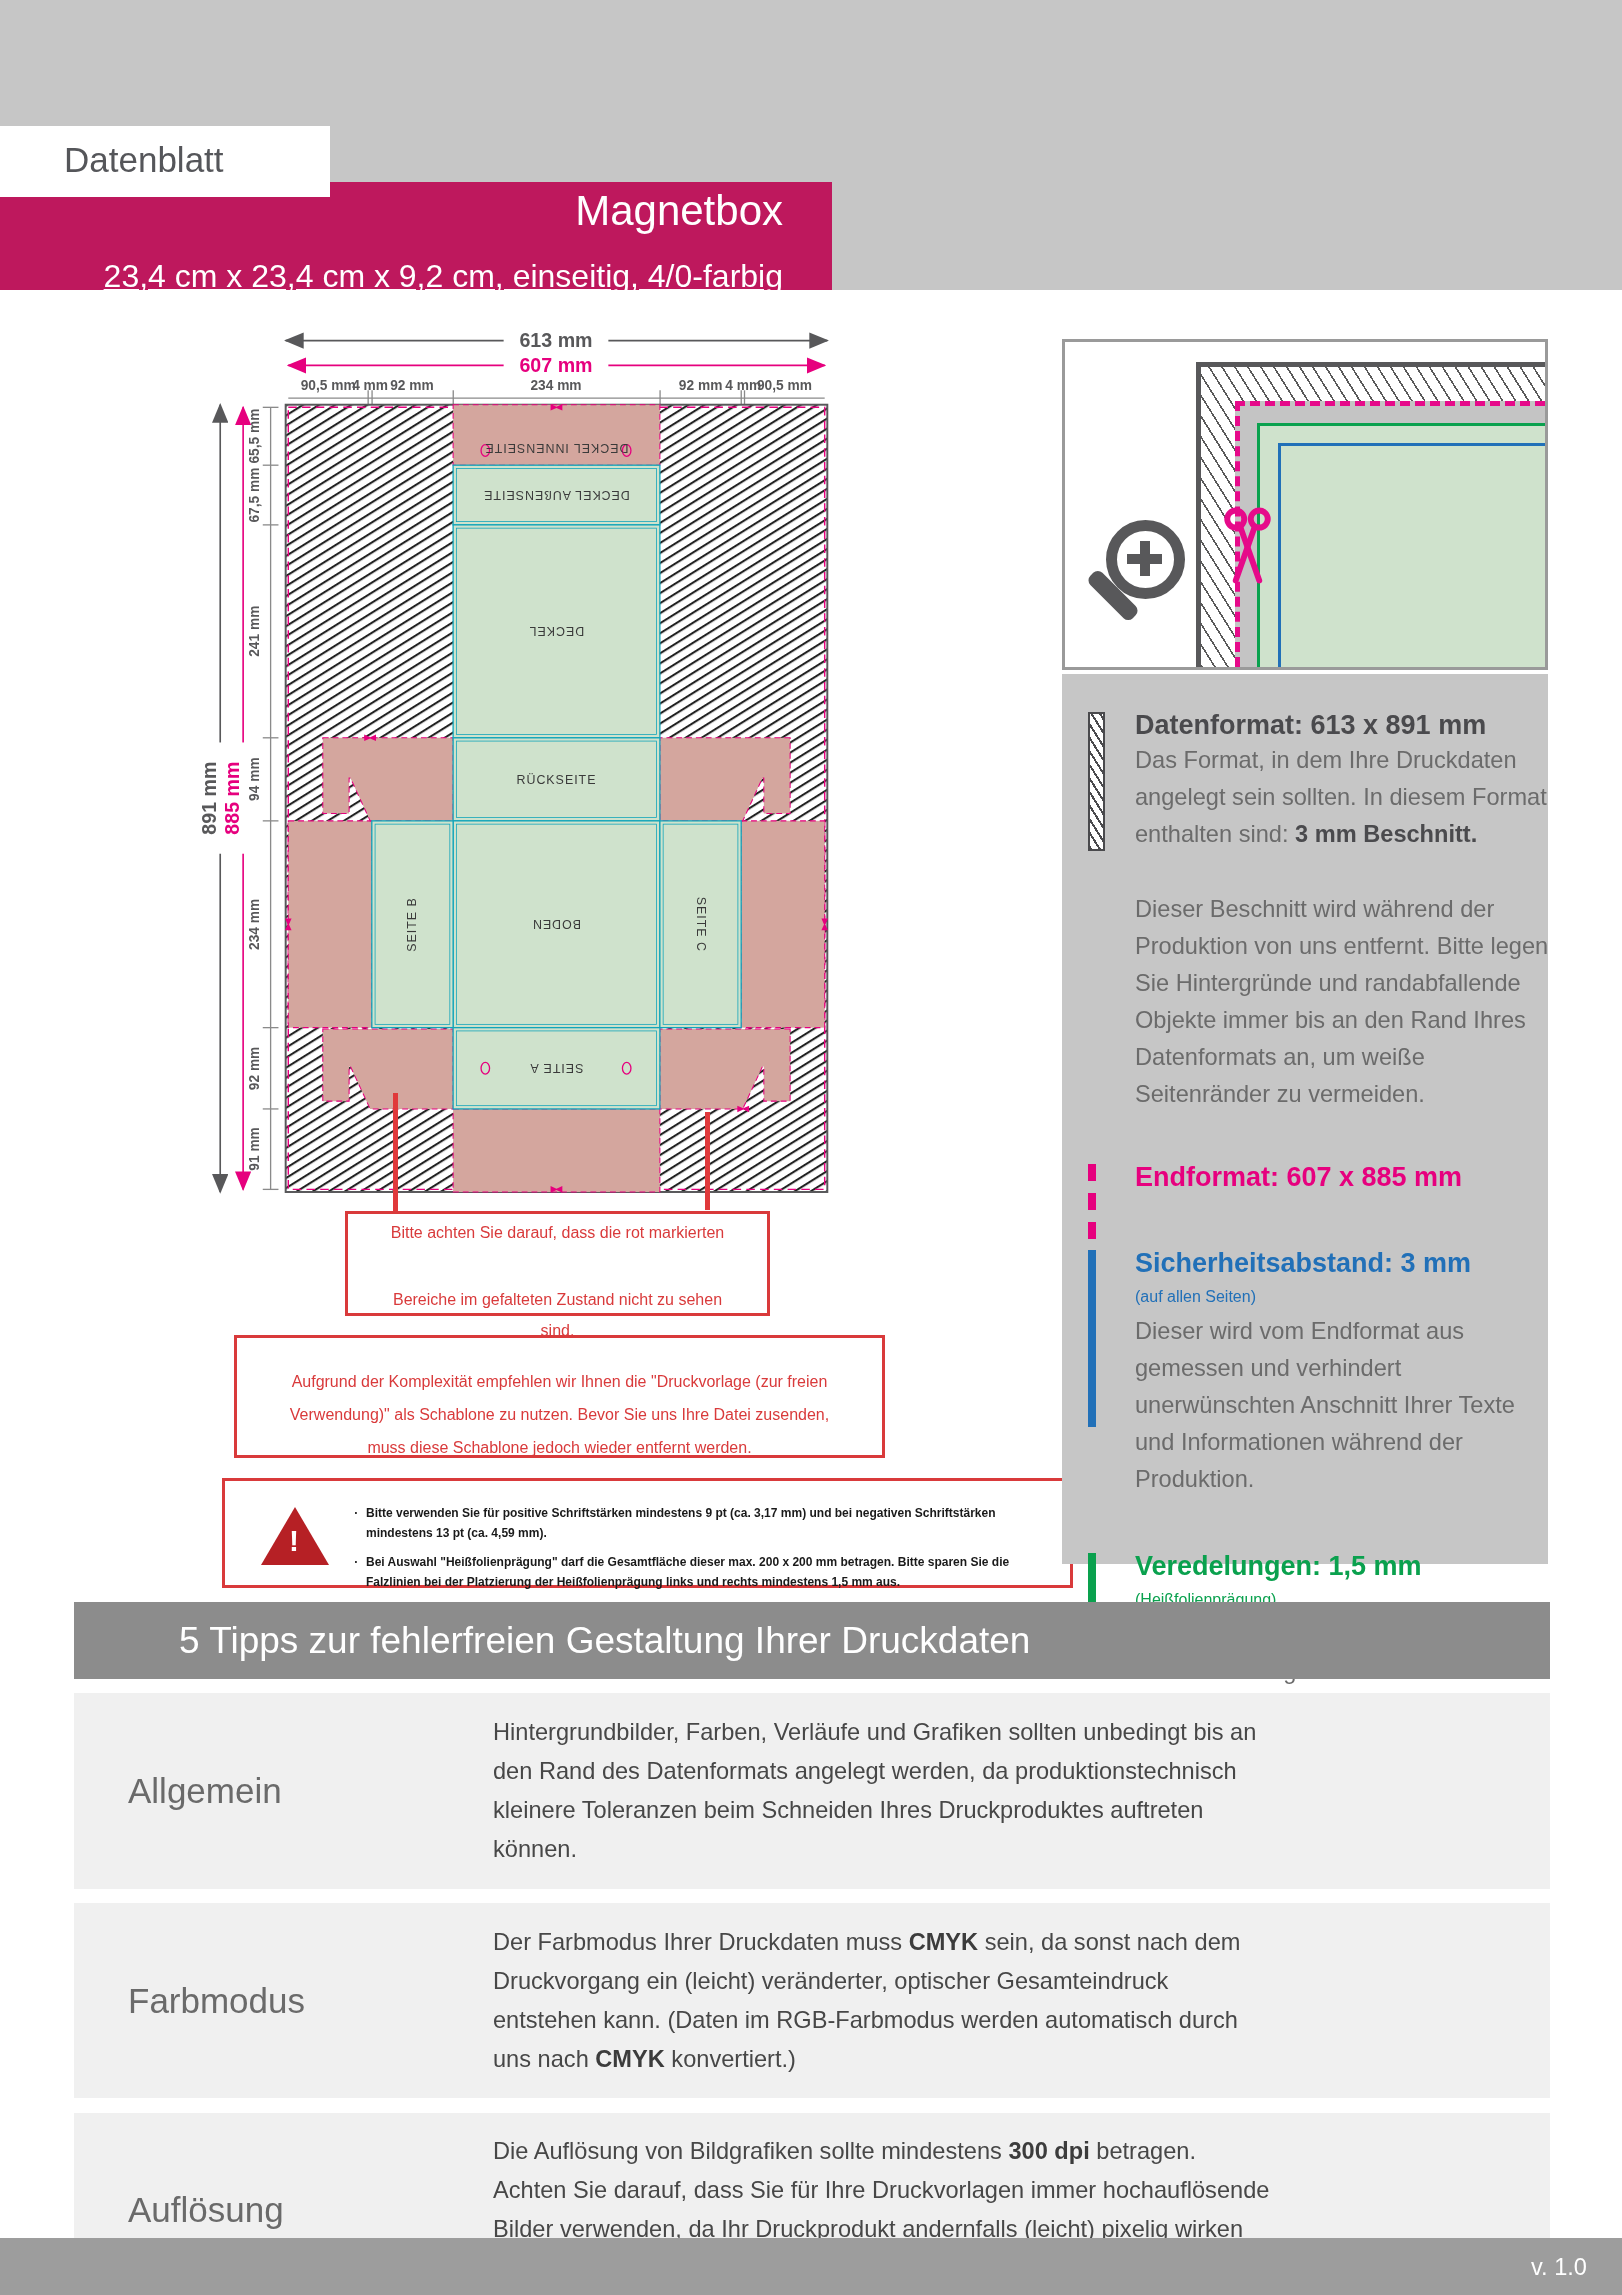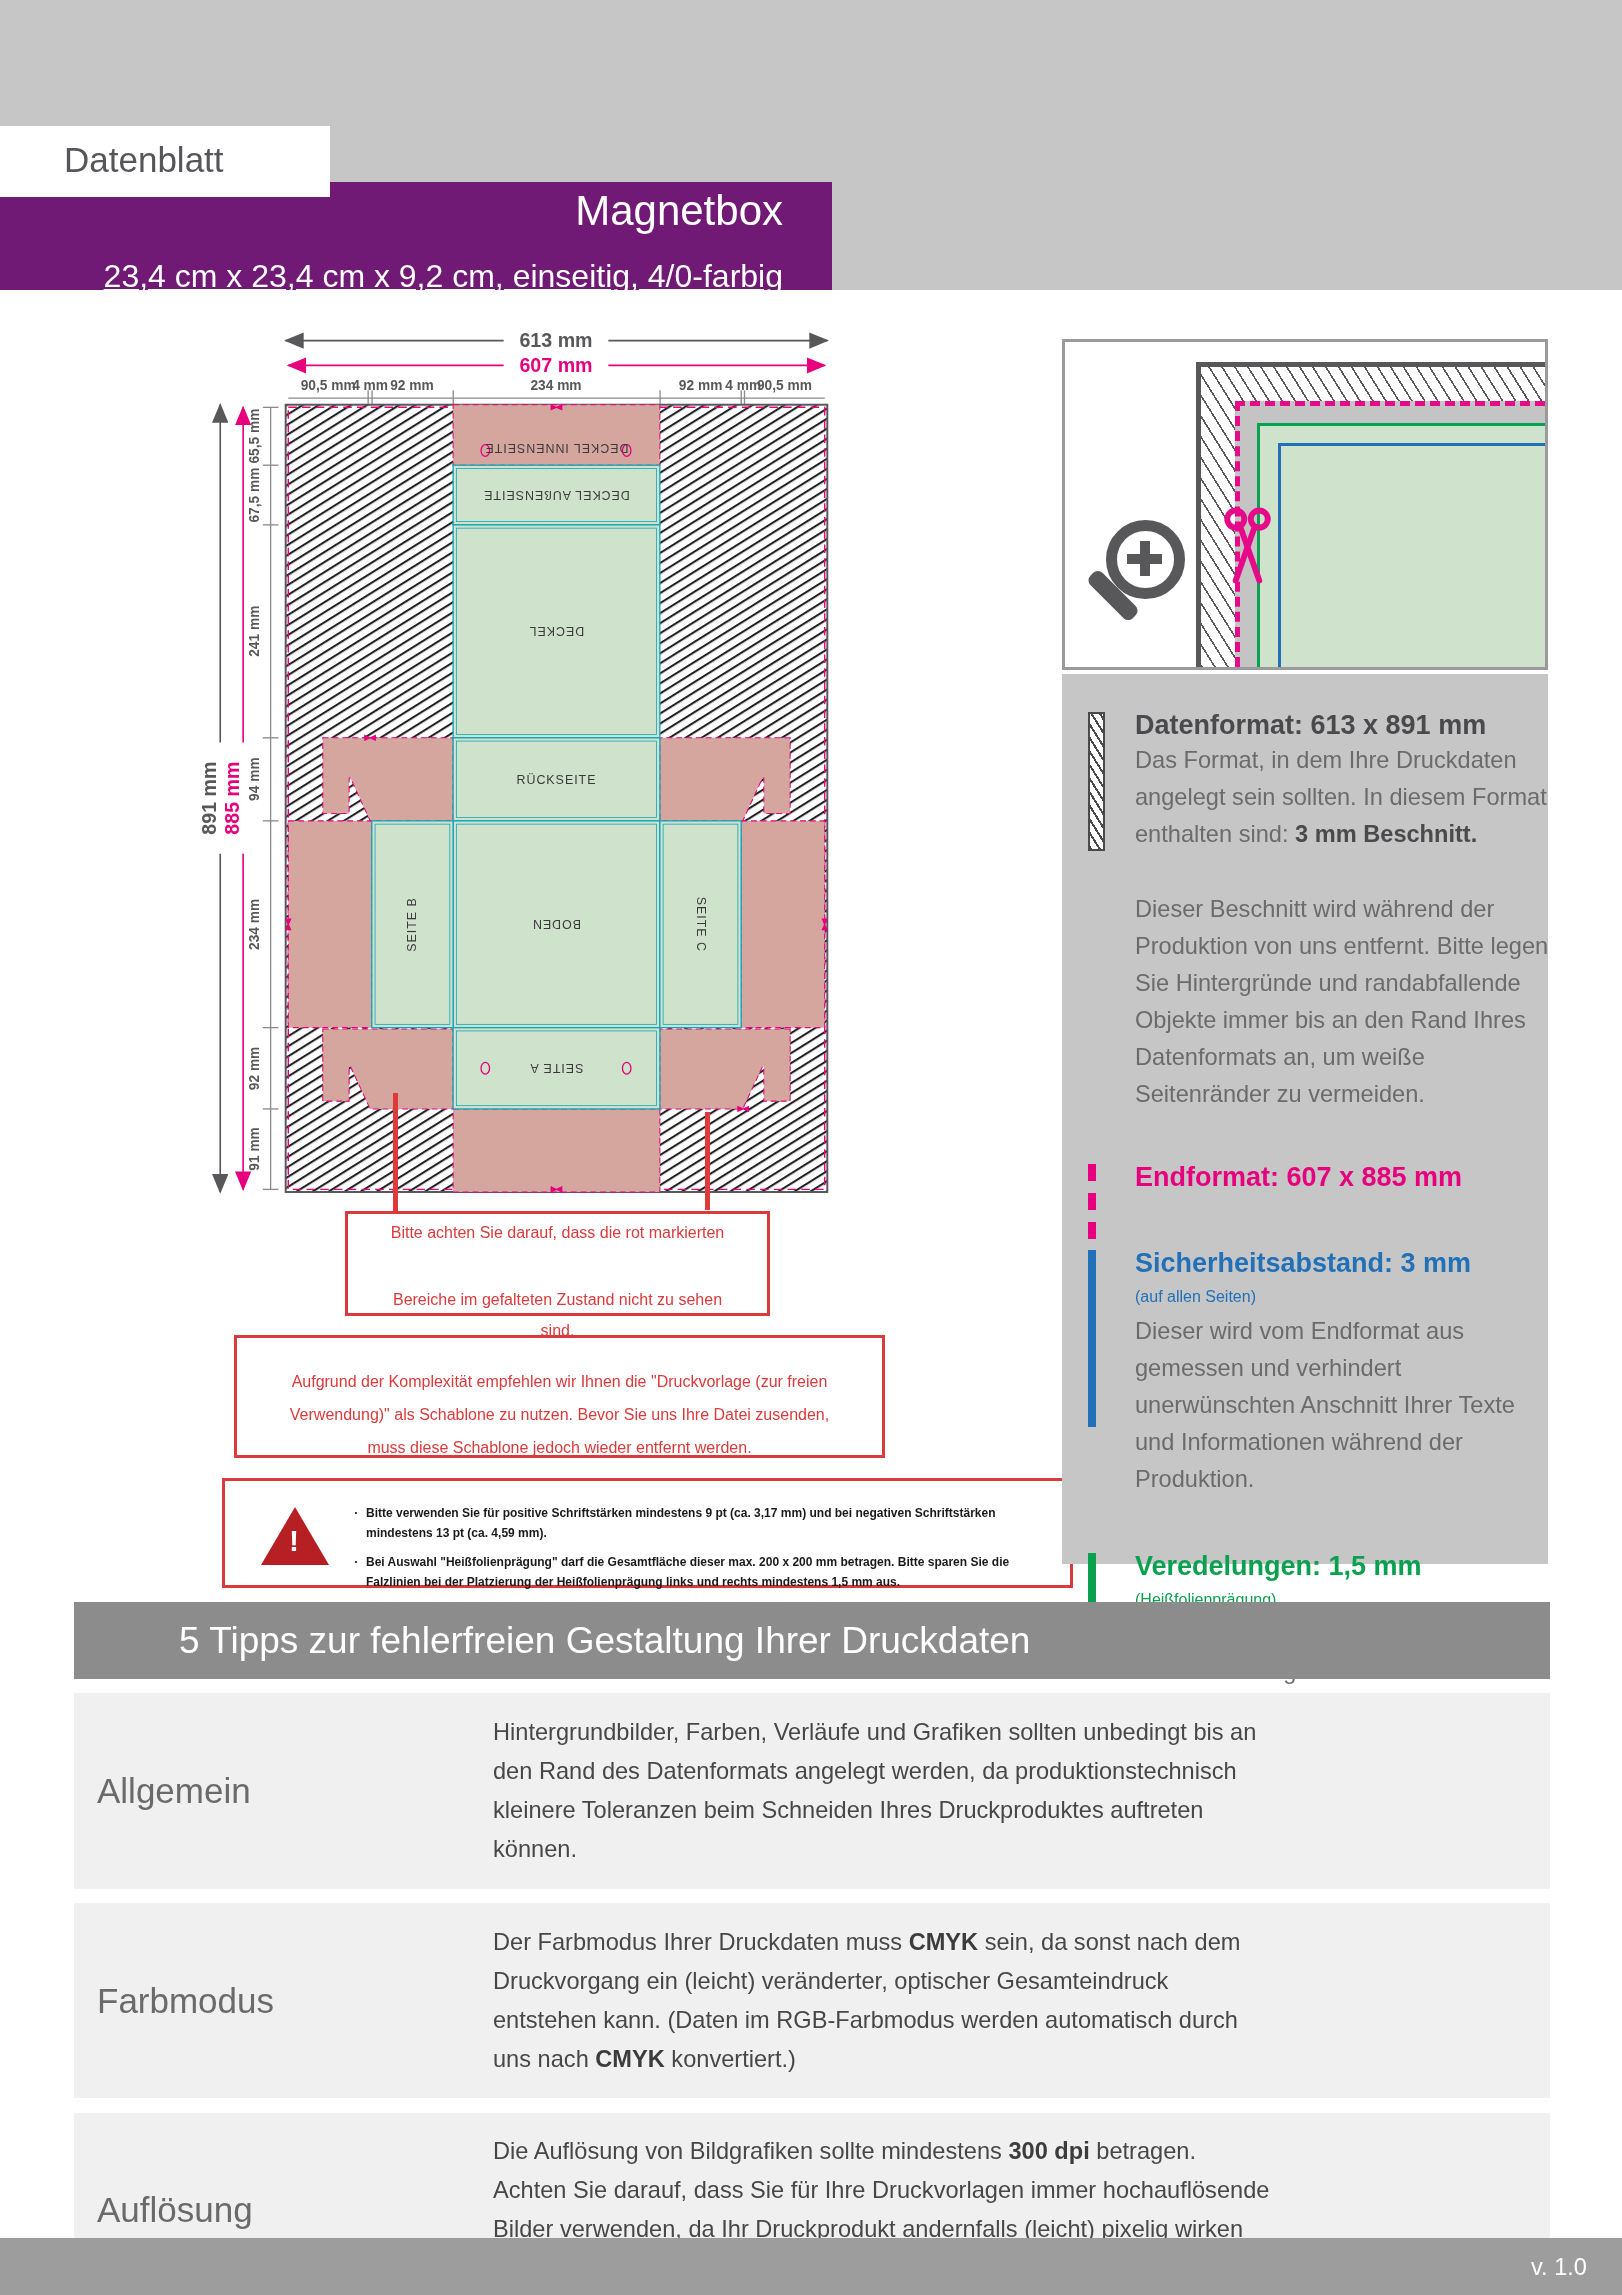--- a/index.html
+++ b/index.html
@@ -2,21 +2,21 @@
 <html style="font-size:10.5px"><head>
 <meta charset="utf-8">
 <style>
   html,body{margin:0;padding:0;background:#e9e9e9;}
   *{box-sizing:border-box;}
   body{font-family:"Liberation Sans", sans-serif;}
   #page{position:relative;width:1623px;height:2295px;background:#ffffff;overflow:hidden;margin:0 auto;}
 
   
   .top-band{position:absolute;left:0;top:0;width:1623px;height:290px;background:#c6c6c6;}
-  .title-banner{position:absolute;left:0;top:182px;width:832px;height:108px;background:#701a75;}
+  .title-banner{position:absolute;left:0;top:182px;width:832px;height:108px;background:#be185d;}
   .banner-product{position:absolute;right:49px;top:5.2px;color:#ffffff;font-size:42px;font-weight:400;}
   .banner-subtitle{position:absolute;right:49px;top:76px;color:#ffffff;font-size:32px;font-weight:300;text-decoration:underline;}
   .doc-label-box{position:absolute;left:0;top:126px;width:330px;height:71px;background:#ffffff;}
   .doc-label{position:absolute;left:64px;top:14.4px;font-size:35px;color:#55565a;}
 
   
   #diagram{position:absolute;left:196px;top:330px;}
   .dimtext{font-size:30px;font-weight:600;fill:#58585a;}
   .dimtext-m{font-size:30px;font-weight:700;fill:#e6007e;}
   .seglbl{font-size:21px;font-weight:600;fill:#58585a;}
@@ -63,21 +63,21 @@
   .lsub{font-size:16px;line-height:33px;}
   .lsub.b{color:#2170b8;}
   .lsub.g{color:#0aa14e;}
   .lbody{font-size:23.6px;line-height:37px;color:#6b6b6b;width:424px;}
   .lbody .b{font-weight:bold;color:#4a4a4d;}
 
   
   .tips{position:absolute;left:74px;top:1602px;width:1476px;}
   .tips-banner{height:77px;background:#8c8c8c;color:#ffffff;font-size:37px;line-height:77px;padding-left:105px;}
   .tip-row{display:flex;align-items:center;background:#f0f0f0;margin-top:14.4px;padding:19.6px 0;min-height:77px;}
-  .tip-label{width:419px;flex:none;padding-left:23px;font-size:35px;color:#6a6a6a;}
+  .tip-label{width:419px;flex:none;padding-left:54px;font-size:35px;color:#6a6a6a;}
   .tip-body{width:779px;flex:none;font-size:23.6px;line-height:39px;color:#474747;}
   .tip-body .b{font-weight:bold;color:#3c3c3c;}
 
   .footer{position:absolute;left:0;bottom:0;width:1623px;height:57px;background:#9d9d9d;}
   .footer .v{position:absolute;right:36px;top:15.7px;color:#ffffff;font-size:23.6px;}
 </style>
 </head>
 <body>
 
 <div id="page">

